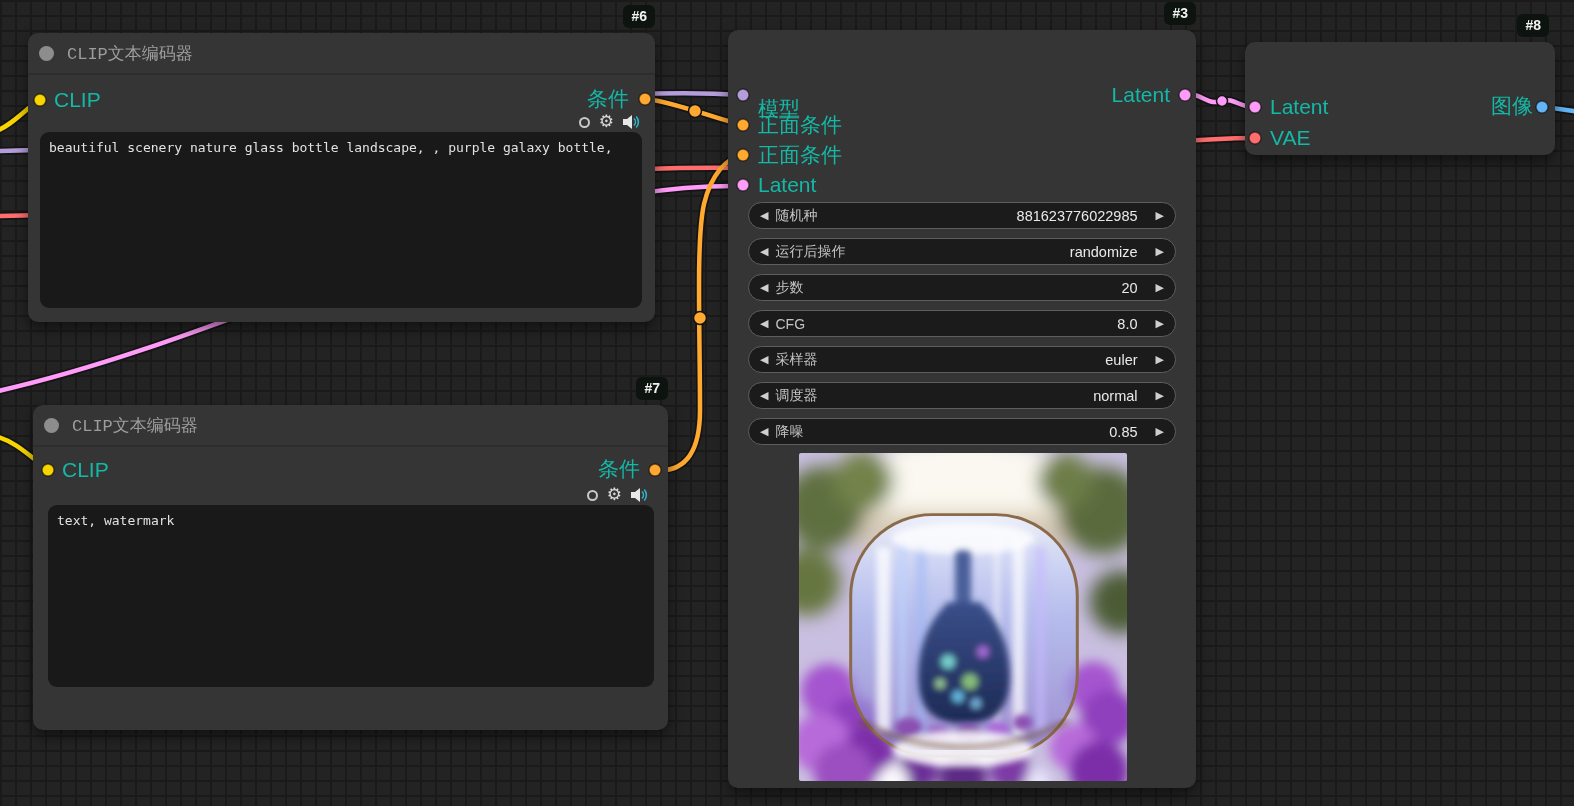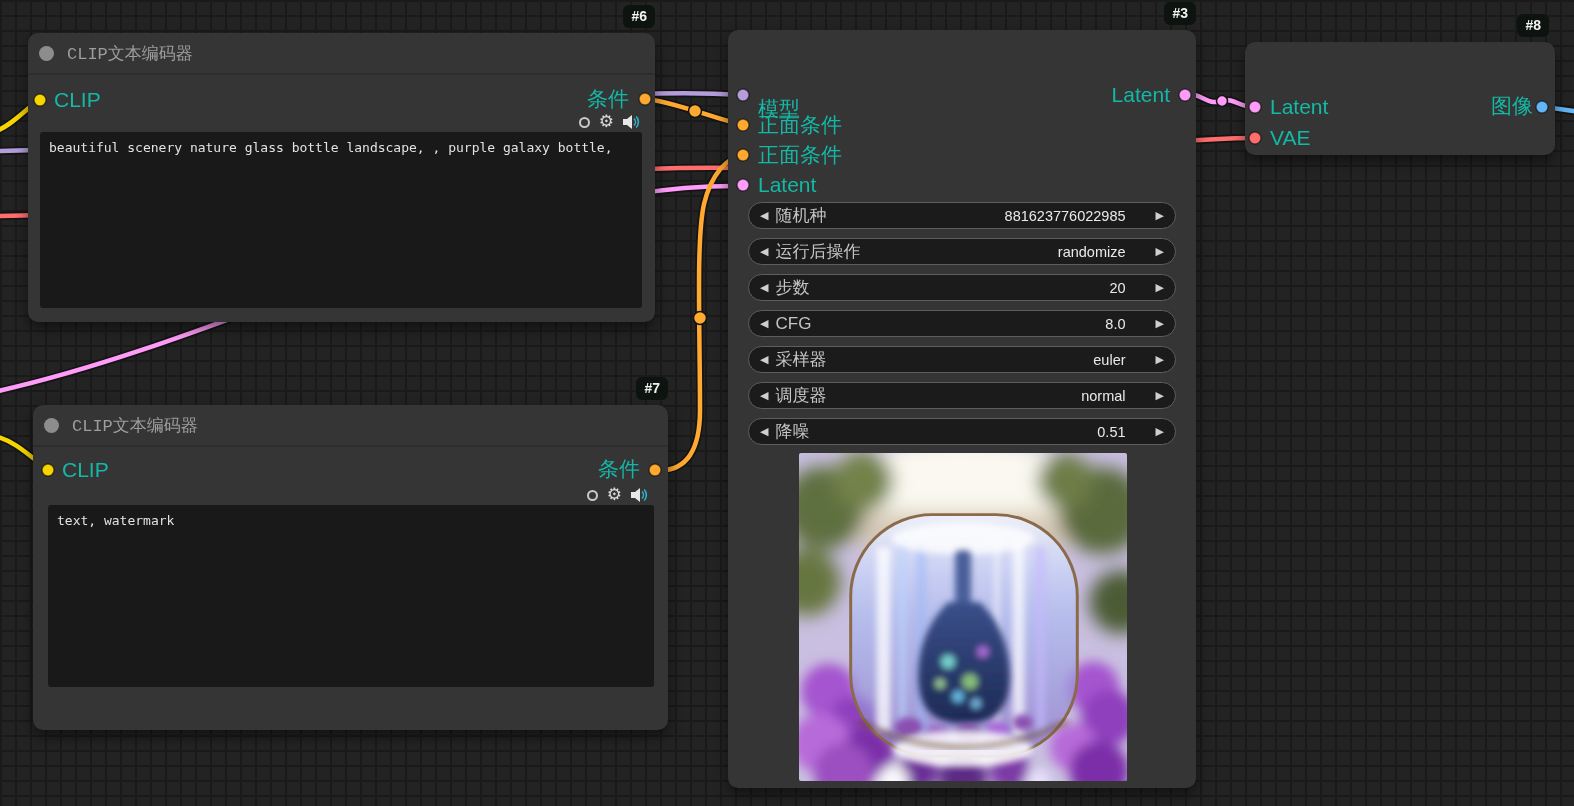--- a/index.html
+++ b/index.html
@@ -28,32 +28,32 @@
   .badge{
     position:absolute;top:-28px;right:0;background:#0d130e;color:#f2f2f2;
     font-size:14px;font-weight:bold;padding:2px 8px;border-radius:6px;line-height:19px;
   }
   .slot-label{position:absolute;font-size:21px;color:#14b8a6;line-height:20px;white-space:nowrap;}
   .slot-label.out{}
   .icon-row{position:absolute;display:flex;align-items:center;gap:9px;height:16px;}
   .ring{width:11px;height:11px;border:2px solid #c9c9c9;border-radius:50%;box-sizing:border-box;}
   .gear{color:#d9d9d9;font-size:17px;line-height:16px;}
   .textarea{
-    position:absolute;background:#191919;border-radius:3px;box-sizing:border-box;
+    position:absolute;background:#191919;border-radius:9px;box-sizing:border-box;
     padding:7px 9px;color:#e2e2e2;font:13px "DejaVu Sans Mono",monospace;
     white-space:pre-wrap;word-break:break-word;line-height:17px;
   }
   .pill{
     position:absolute;left:20px;width:428px;height:27px;box-sizing:border-box;
     background:#1b1b1b;border:1px solid #5e5e5e;border-radius:14px;
     display:flex;align-items:center;padding:0 11px;
   }
   .arr{color:#cfcfcf;font-size:11px;flex:0 0 auto;line-height:27px;}
-  .wlabel{color:#c4c4c4;font-size:17px;margin-left:7px;white-space:nowrap;}
-  .wvalue{color:#e9e9e9;font-size:14.5px;margin-left:auto;margin-right:30px;white-space:nowrap;padding-left:20px;}
+  .wlabel{color:#c4c4c4;font-size:14px;margin-left:7px;white-space:nowrap;}
+  .wvalue{color:#e9e9e9;font-size:14.5px;margin-left:auto;margin-right:18px;white-space:nowrap;padding-left:20px;}
   .preview{position:absolute;border-radius:2px;overflow:hidden;}
 </style>
 </head>
 <body>
 
 <svg id="wires" class="layer" width="1574" height="806">
   <g fill="none" stroke-linecap="round">
 
     <g stroke="#141414" stroke-width="8">
       <path d="M -6,132 C 12,126 26,108 40,100"></path>
@@ -159,21 +159,21 @@
   </div>
   <div class="pill" style="top:352px">
     <span class="arr">◀</span>
     <span class="wlabel">调度器</span>
     <span class="wvalue">normal</span>
     <span class="arr">▶</span>
   </div>
   <div class="pill" style="top:388px">
     <span class="arr">◀</span>
     <span class="wlabel">降噪</span>
-    <span class="wvalue">0.51</span>
+    <span class="wvalue">0.85</span>
     <span class="arr">▶</span>
   </div>
 
   <div class="preview" style="left:71px;top:423px;width:328px;height:328px">
     <svg width="328" height="328" viewBox="0 0 330 330">
       <defs>
         <linearGradient id="glass" x1="0" y1="0" x2="0" y2="1">
           <stop offset="0" stop-color="#eef2ff" stop-opacity="0.92"></stop>
           <stop offset="0.45" stop-color="#aab9f0" stop-opacity="0.68"></stop>
           <stop offset="1" stop-color="#8c78c8" stop-opacity="0.72"></stop>

